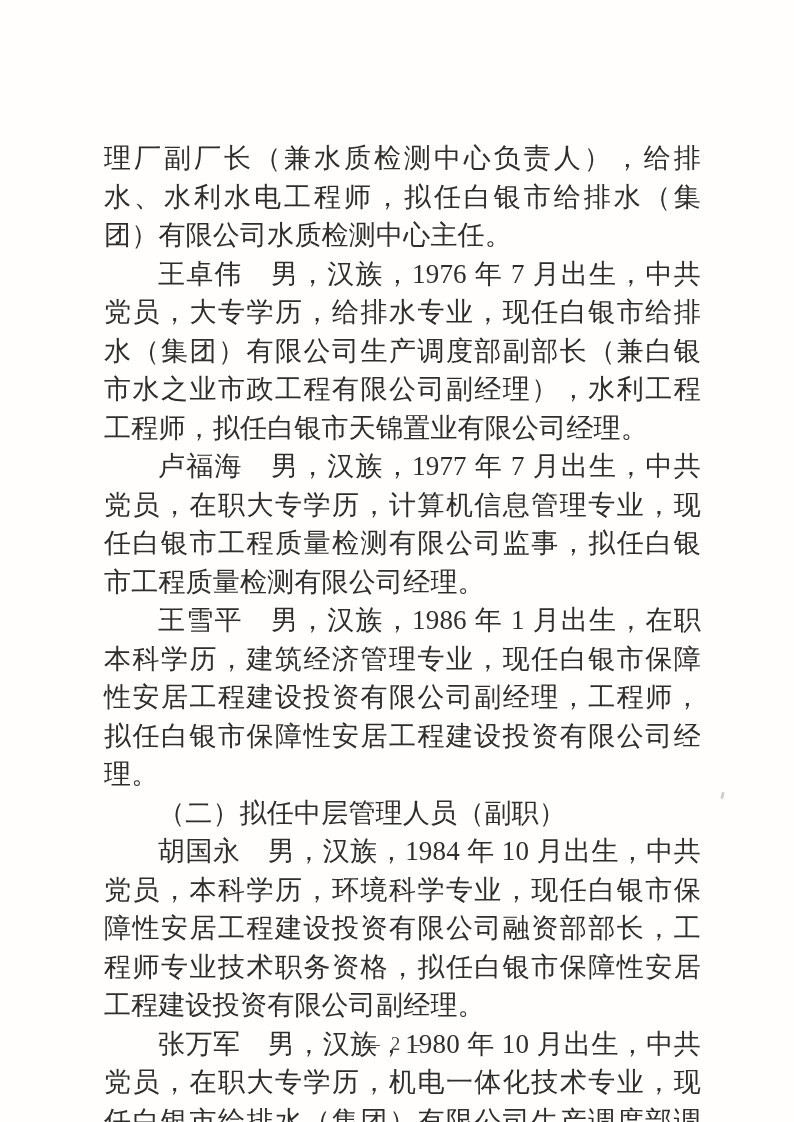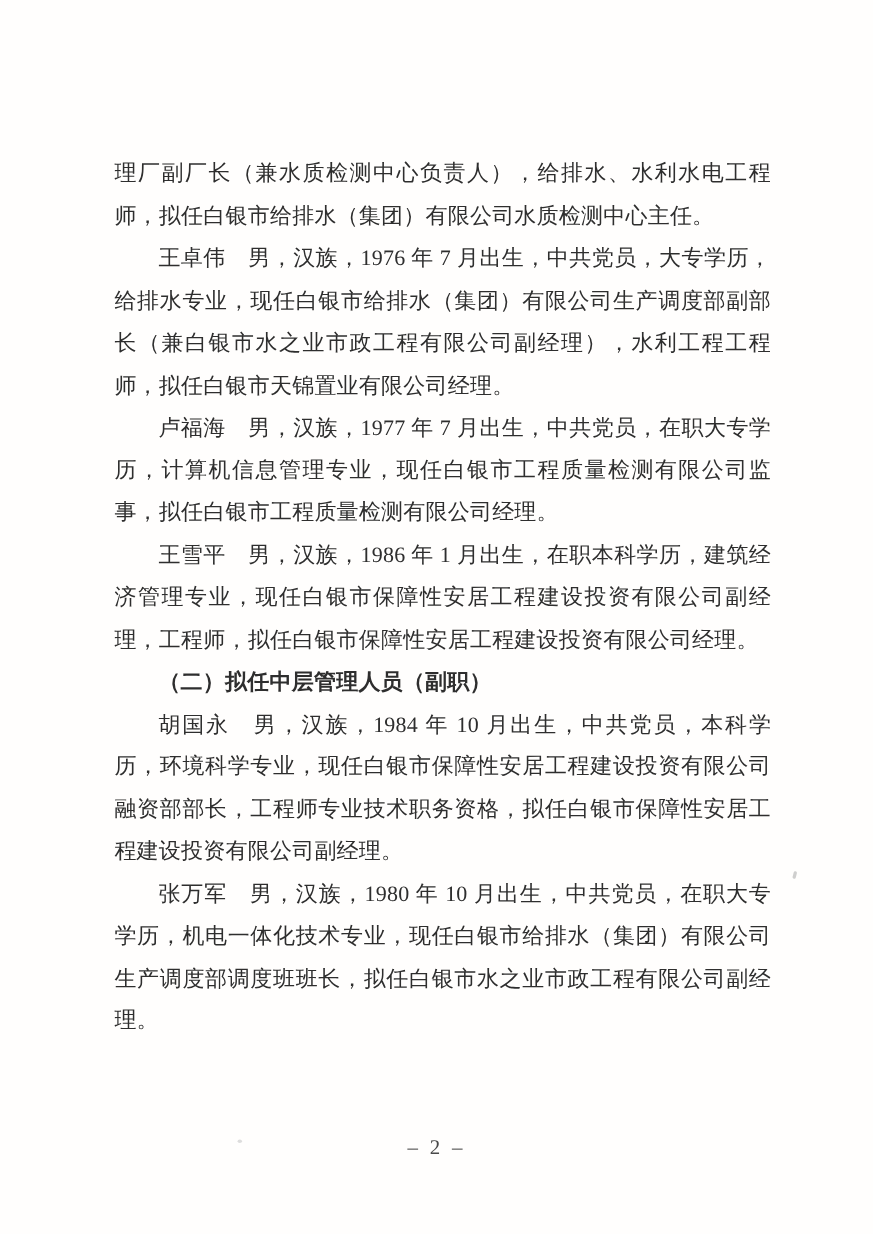--- a/index.html
+++ b/index.html
@@ -17,30 +17,30 @@
     color: #2e2e2e;
   }
   .content {
     position: absolute;
     left: 104px;
     top: 139px;
     width: 597px;
   }
   p.para {
     margin: 0;
-    font-size: 20px;
+    font-size: 27px;
     line-height: 38.5px;
     text-align: justify;
     text-justify: inter-character;
     text-align-last: left;
     letter-spacing: 0.2px;
     word-break: break-all;
   }
   p.indent { text-indent: 2em; }
-  p.heading { font-weight: bold; }
+  p.heading { font-weight: normal; }
   .footer {
     position: absolute;
     left: 0;
     top: 1033px;
     width: 100%;
     text-align: center;
     font-size: 19px;
     letter-spacing: 3px;
     color: #4a4a4a;
   }

